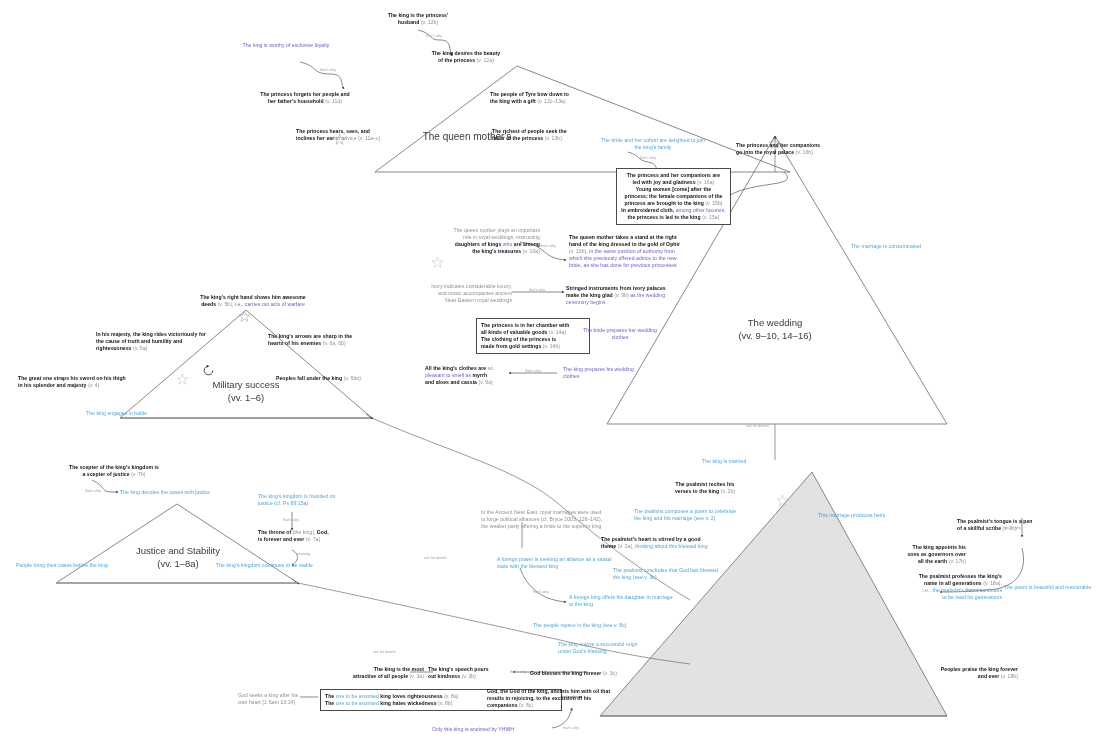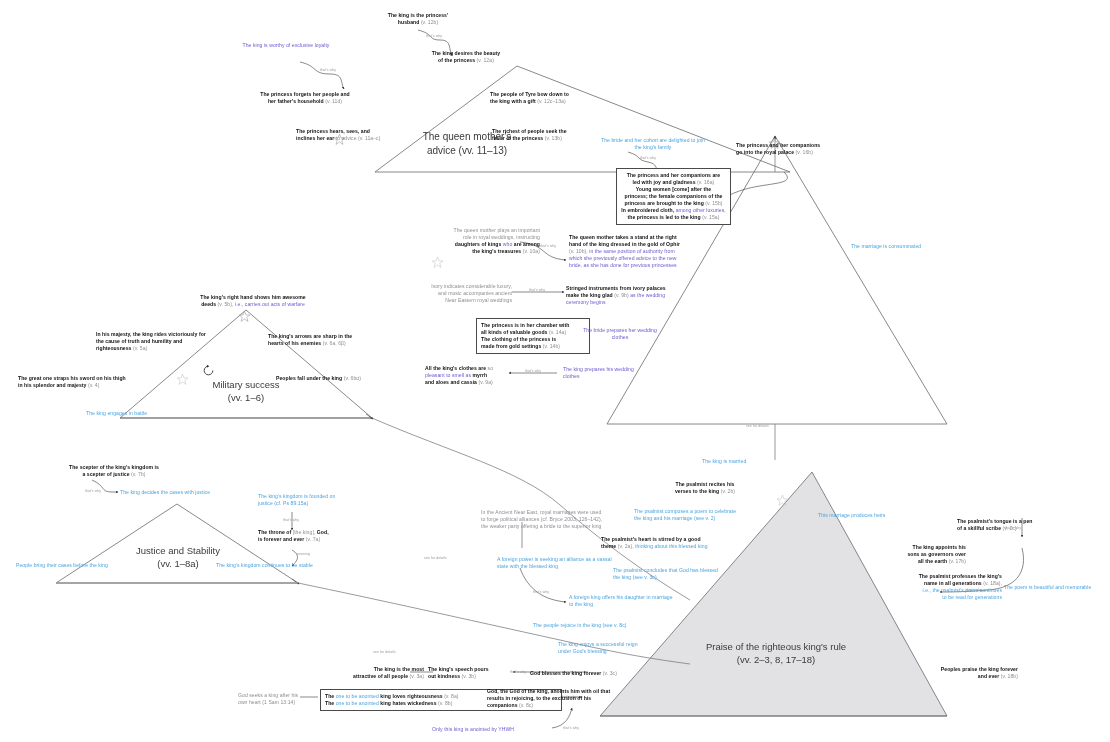--- a/index.html
+++ b/index.html
@@ -107,33 +107,32 @@
 
     <path d="M600,716 L947,716" stroke="#6a6a70" stroke-width="0.8" fill="none"></path>
 
     <path d="M120,418 L372,418" stroke="#6a6a70" stroke-width="0.8"></path>
 
     <path d="M56,583 L298,583" stroke="#9b9b9f" stroke-width="1.4"></path>
   </svg>
 
   <div class="tri-title t-big" style="left:352px;top:130px;width:230px;">
     <div>The queen mother's</div>
-    <div>advice (vv. 11–13)</div>
+  </div>
+  <div class="tri-title t-med" style="left:672px;top:316px;width:206px;">
+    <div>The wedding</div>
+    <div>(vv. 9–10, 14–16)</div>
   </div>
   <div class="tri-title t-med" style="left:182px;top:378px;width:128px;">
     <div>Military success</div>
     <div>(vv. 1–6)</div>
   </div>
   <div class="tri-title t-med" style="left:110px;top:544px;width:136px;">
     <div>Justice and Stability</div>
     <div>(vv. 1–8a)</div>
-  </div>
-  <div class="tri-title t-med" style="left:636px;top:640px;width:280px;">
-    <div>Praise of the righteous king's rule</div>
-    <div>(vv. 2–3, 8, 17–18)</div>
   </div>
 
   <svg class="star" style="left:333px;top:133px;" viewBox="0 0 24 24">
     <path d="M12 2 L14.8 9.2 L22 9.2 L16.2 13.7 L18.4 21 L12 16.6 L5.6 21 L7.8 13.7 L2 9.2 L9.2 9.2 Z" fill="none" stroke="#9c9c9f" stroke-width="1.1"></path>
     </svg>
   <svg class="star" style="left:768px;top:137px;" viewBox="0 0 24 24">
     <path d="M12 2 L14.8 9.2 L22 9.2 L16.2 13.7 L18.4 21 L12 16.6 L5.6 21 L7.8 13.7 L2 9.2 L9.2 9.2 Z" fill="none" stroke="#9c9c9f" stroke-width="1.1"></path>
     </svg>
   <svg class="star" style="left:431px;top:256px;" viewBox="0 0 24 24">
     <path d="M12 2 L14.8 9.2 L22 9.2 L16.2 13.7 L18.4 21 L12 16.6 L5.6 21 L7.8 13.7 L2 9.2 L9.2 9.2 Z" fill="none" stroke="#c6c6c9" stroke-width="1.1"></path>

